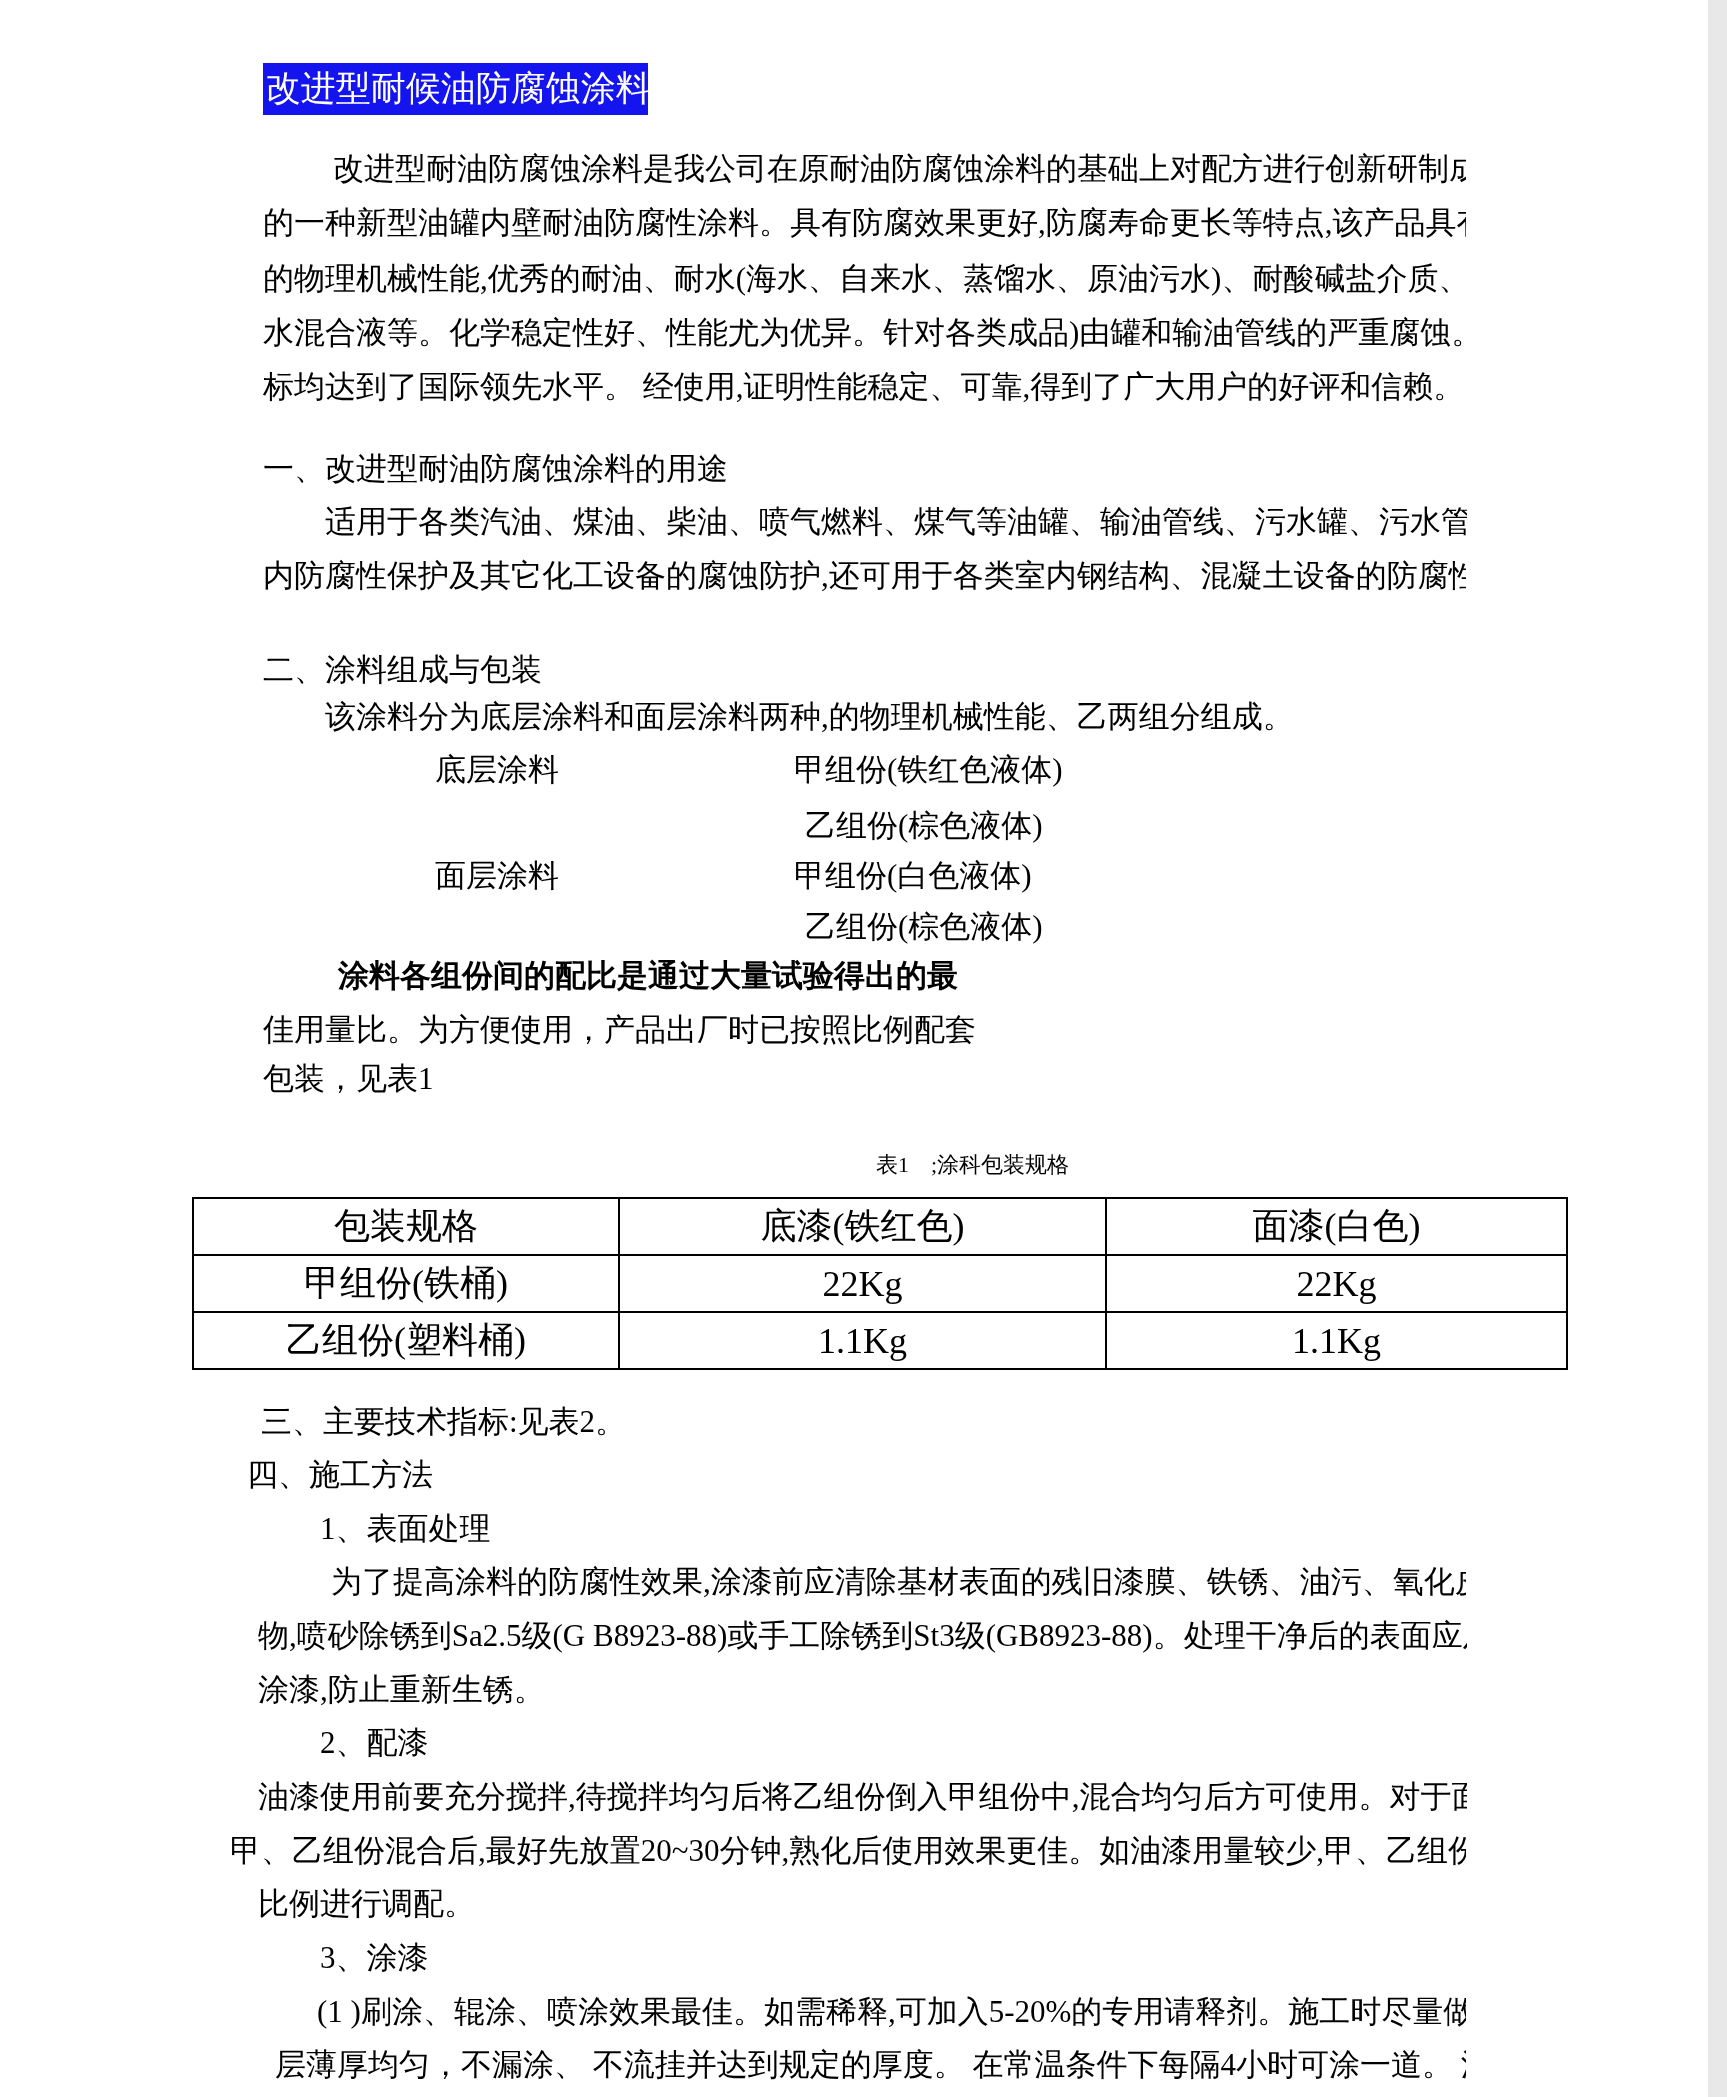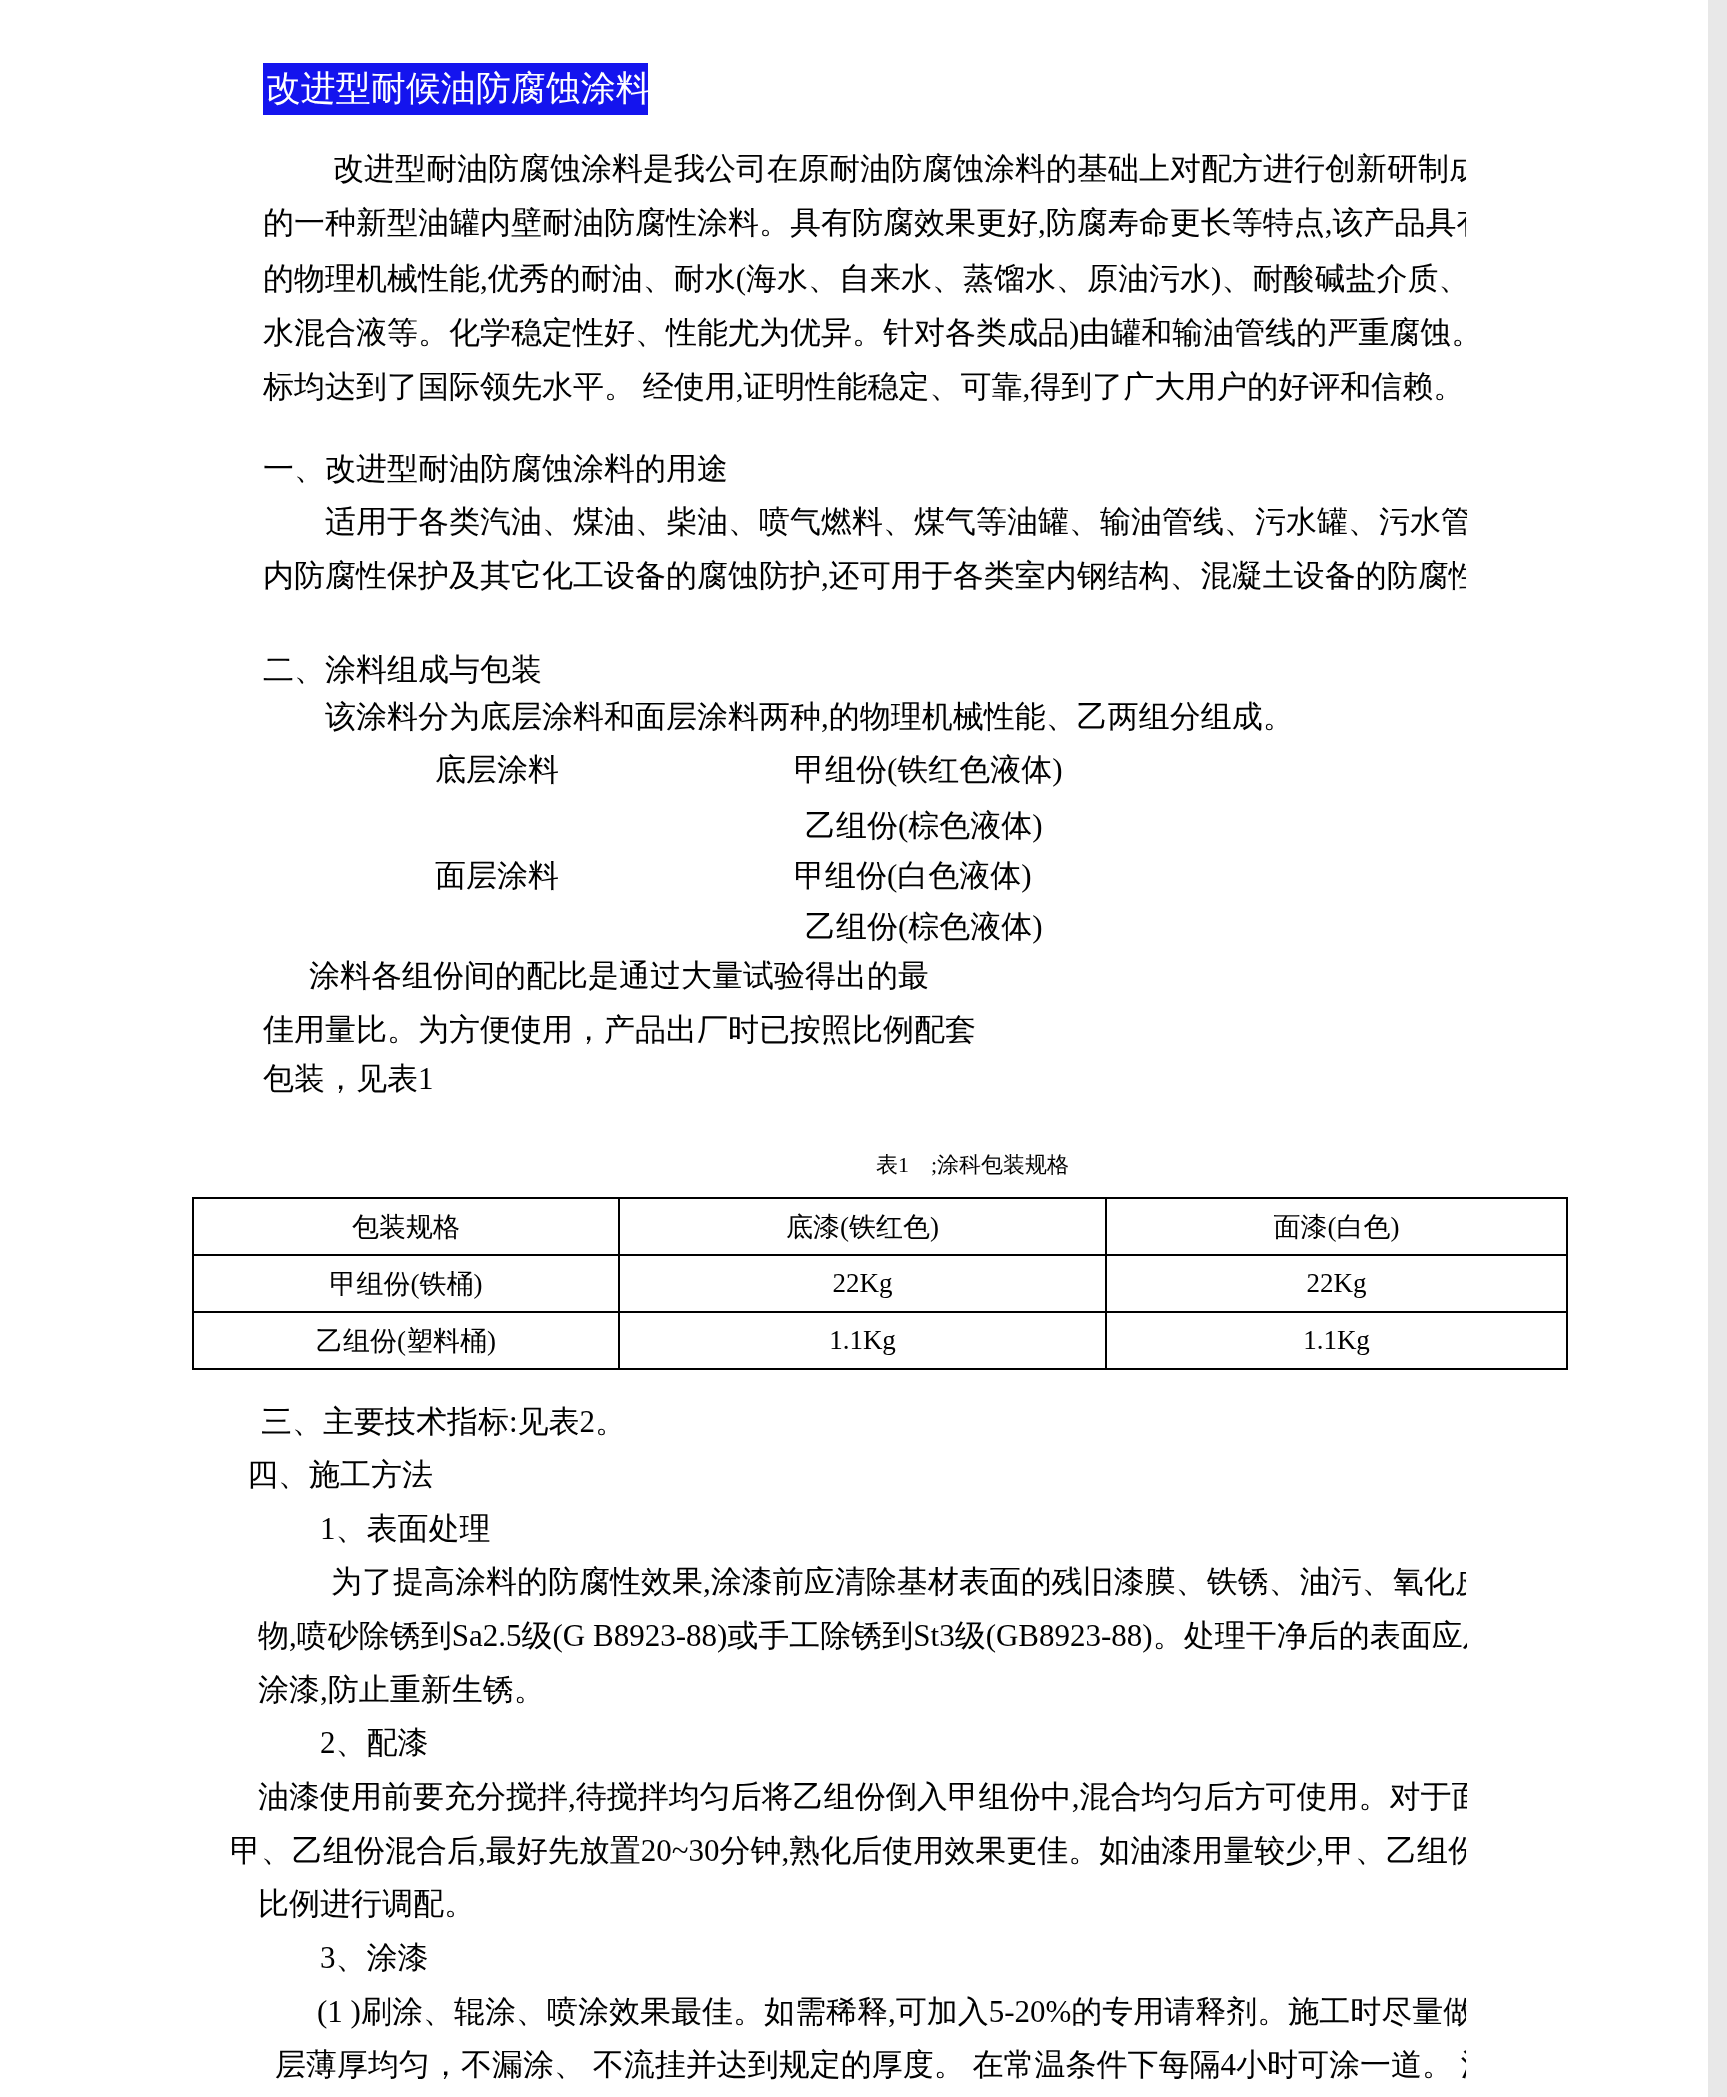--- a/index.html
+++ b/index.html
@@ -50,21 +50,21 @@
     line-height: 38px;
     white-space: pre;
   }
   table.spec {
     position: absolute;
     left: 192px;
     top: 1197px;
     width: 1374px;
     border-collapse: collapse;
     table-layout: fixed;
-    font-size: 27px;
+    font-size: 36px;
   }
   table.spec td, table.spec th {
     border: 2.1px solid #000000;
     text-align: center;
     vertical-align: middle;
     font-weight: normal;
     height: 55px;
     padding: 0;
     white-space: nowrap;
     overflow: hidden;
@@ -87,21 +87,21 @@
       <div class="line fill" style="left: 325px; top: 502px; width: 1142px;">适用于各类汽油、煤油、柴油、喷气燃料、煤气等油罐、输油管线、污水罐、污水管线的</div>
       <div class="line fill" style="left: 263px; top: 556px; width: 1203px;">内防腐性保护及其它化工设备的腐蚀防护,还可用于各类室内钢结构、混凝土设备的防腐性保护。</div>
       <div class="line" style="left: 263px; top: 650px;">二、涂料组成与包装</div>
       <div class="line" style="left: 325px; top: 697px;">该涂料分为底层涂料和面层涂料两种,的物理机械性能、乙两组分组成。</div>
       <div class="line" style="left: 435px; top: 750px;">底层涂料</div>
       <div class="line" style="left: 794px; top: 750px;">甲组份(铁红色液体)</div>
       <div class="line" style="left: 805px; top: 806px;">乙组份(棕色液体)</div>
       <div class="line" style="left: 435px; top: 856px;">面层涂料</div>
       <div class="line" style="left: 794px; top: 856px;">甲组份(白色液体)</div>
       <div class="line" style="left: 805px; top: 907px;">乙组份(棕色液体)</div>
-      <div class="line" style="left: 309px; top: 956px;">涂料各组份间的配比是通过大量试验得出的最</div>
+      <div class="line" style="left: 338px; top: 956px; font-weight: bold;">涂料各组份间的配比是通过大量试验得出的最</div>
       <div class="line" style="left: 263px; top: 1010px;">佳用量比。为方便使用，产品出厂时已按照比例配套</div>
       <div class="line" style="left: 263px; top: 1059px;">包装，见表1</div>
       <div class="line" style="left: 261px; top: 1402px;">三、主要技术指标:见表2。</div>
       <div class="line" style="left: 247px; top: 1455px;">四、施工方法</div>
       <div class="line" style="left: 320px; top: 1509px;">1、表面处理</div>
       <div class="line fill" style="left: 331px; top: 1562px; width: 1135px;">为了提高涂料的防腐性效果,涂漆前应清除基材表面的残旧漆膜、铁锈、油污、氧化皮及杂</div>
       <div class="line fill" style="left: 258px; top: 1616px; width: 1209px;">物,喷砂除锈到Sa2.5级(G B8923-88)或手工除锈到St3级(GB8923-88)。处理干净后的表面应及时</div>
       <div class="line" style="left: 258px; top: 1670px;">涂漆,防止重新生锈。</div>
       <div class="line" style="left: 320px; top: 1723px;">2、配漆</div>
       <div class="line fill" style="left: 258px; top: 1777px; width: 1209px;">油漆使用前要充分搅拌,待搅拌均匀后将乙组份倒入甲组份中,混合均匀后方可使用。对于面漆,</div>

